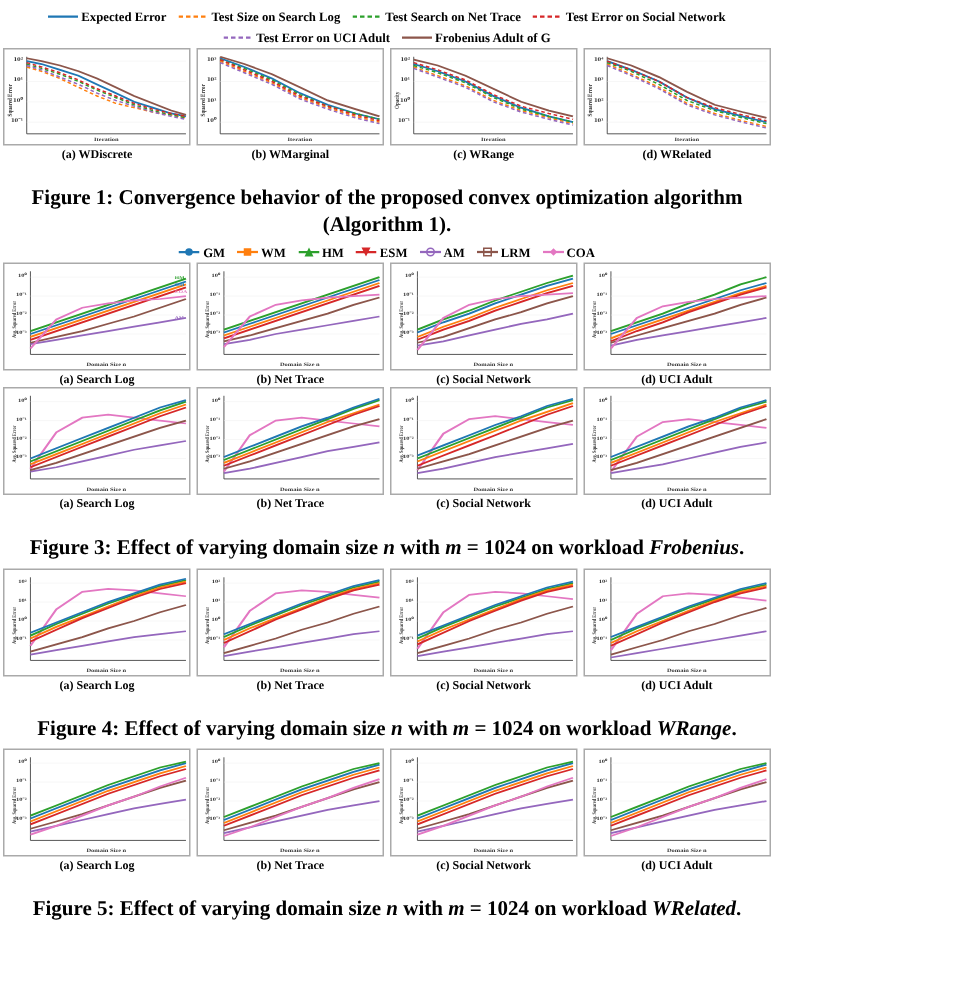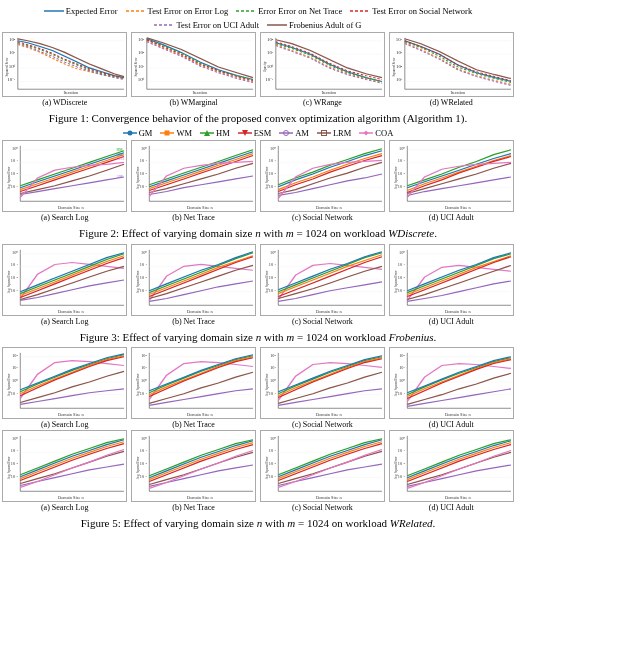--- a/index.html
+++ b/index.html
@@ -9,20 +9,21 @@
       background: #fff;
       font-family: 'Times New Roman', Times, serif;
       font-size: 10px;
       overflow: hidden;
     }
     .page {
       width: 516px;
       height: 656px;
       position: relative;
       overflow: hidden;
+      font-weight: bold;
     }
     .figure-container {
       width: 100%;
       padding: 4px 2px;
     }
     
     .legend-row {
       display: flex;
       justify-content: center;
       align-items: center;
@@ -43,22 +44,22 @@
       align-items: flex-end;
       width: 100%;
       margin-bottom: 1px;
     }
     .fig-cell {
       width: 24.5%;
       position: relative;
     }
     .caption-row {
       text-align: center;
-      font-size: 11px;
-      margin: 4px 0 3px 0;
+      font-size: 14px;
+      margin: 17px 0 3px 0;
       line-height: 1.3;
     }
     .caption-row em {
       font-style: italic;
     }
     
     .plot-area {
       width: 100%;
       height: 72px;
       border: 1px solid #aaa;
@@ -89,27 +90,27 @@
       <div class="legend-item">
         <svg width="20" height="8">
             <line x1="0" y1="4" x2="20" y2="4" stroke="#1f77b4" stroke-width="1.5"></line>
           </svg>
         <span>Expected Error</span>
       </div>
       <div class="legend-item">
         <svg width="20" height="8">
             <line x1="0" y1="4" x2="20" y2="4" stroke="#ff7f0e" stroke-width="1.5" stroke-dasharray="3,2"></line>
           </svg>
-        <span>Test Error on Error Log</span>
+        <span>Test Size on Search Log</span>
       </div>
       <div class="legend-item">
         <svg width="20" height="8">
             <line x1="0" y1="4" x2="20" y2="4" stroke="#2ca02c" stroke-width="1.5" stroke-dasharray="3,2"></line>
           </svg>
-        <span>Error Error on Net Trace</span>
+        <span>Test Search on Net Trace</span>
       </div>
       <div class="legend-item">
         <svg width="20" height="8">
             <line x1="0" y1="4" x2="20" y2="4" stroke="#d62728" stroke-width="1.5" stroke-dasharray="3,2"></line>
           </svg>
         <span>Test Error on Social Network</span>
       </div>
       <div class="legend-item">
         <svg width="20" height="8">
             <line x1="0" y1="4" x2="20" y2="4" stroke="#9467bd" stroke-width="1.5" stroke-dasharray="3,2"></line>
@@ -415,23 +416,20 @@
             <polyline points="14,56 28,52 42,49 56,46 70,43 84,40 98,37" fill="none" stroke="#9467bd" stroke-width="1.2"></polyline>
             <polyline points="14,54 28,49 42,44 56,39 70,34 84,28 98,23" fill="none" stroke="#8c564b" stroke-width="1.2"></polyline>
             <polyline points="14,58 28,37 42,29 56,26 70,24 84,23 98,22" fill="none" stroke="#e377c2" stroke-width="1.2"></polyline>
             <text x="55" y="70" font-size="3.5" text-anchor="middle" fill="#333">Domain Size n</text>
             <text x="6" y="38" font-size="3" text-anchor="middle" fill="#333" transform="rotate(-90,6,38)">Avg. Squared Error</text>
           </svg>
         </div>
         <div class="subfig-label">(d) UCI Adult</div>
       </div>
     </div>
-    <div class="caption-row">
-      Figure 2: Effect of varying domain size <em>n</em> with <em>m</em> = 1024 on workload <em>WDiscrete</em>.
-    </div>
 
     <div class="fig-row">
       <div class="fig-cell">
         <div class="plot-area">
           <svg viewBox="0 0 100 72" preserveAspectRatio="none">
             <line x1="14" y1="5" x2="14" y2="62" stroke="#333" stroke-width="0.5"></line>
             <line x1="14" y1="62" x2="98" y2="62" stroke="#333" stroke-width="0.5"></line>
             <text x="12" y="9" font-size="3.5" text-anchor="end" fill="#333">10⁰</text>
             <text x="12" y="22" font-size="3.5" text-anchor="end" fill="#333">10⁻¹</text>
             <text x="12" y="35" font-size="3.5" text-anchor="end" fill="#333">10⁻²</text>
@@ -637,20 +635,23 @@
             <polyline points="14,52 28,44 42,36 56,29 70,22 84,16 98,12" fill="none" stroke="#d62728" stroke-width="1.2"></polyline>
             <polyline points="14,60 28,57 42,54 56,51 70,48 84,45 98,42" fill="none" stroke="#9467bd" stroke-width="1.2"></polyline>
             <polyline points="14,58 28,53 42,48 56,42 70,37 84,31 98,26" fill="none" stroke="#8c564b" stroke-width="1.2"></polyline>
             <text x="55" y="70" font-size="3.5" text-anchor="middle" fill="#333">Domain Size n</text>
             <text x="6" y="38" font-size="3" text-anchor="middle" fill="#333" transform="rotate(-90,6,38)">Avg. Squared Error</text>
           </svg>
         </div>
         <div class="subfig-label">(d) UCI Adult</div>
       </div>
     </div>
+    <div class="caption-row">
+      Figure 4: Effect of varying domain size <em>n</em> with <em>m</em> = 1024 on workload <em>WRange</em>.
+    </div>
 
     <div class="fig-row">
       <div class="fig-cell">
         <div class="plot-area">
           <svg viewBox="0 0 100 72" preserveAspectRatio="none">
             <line x1="14" y1="5" x2="14" y2="62" stroke="#333" stroke-width="0.5"></line>
             <line x1="14" y1="62" x2="98" y2="62" stroke="#333" stroke-width="0.5"></line>
             <text x="12" y="9" font-size="3.5" text-anchor="end" fill="#333">10⁰</text>
             <text x="12" y="22" font-size="3.5" text-anchor="end" fill="#333">10⁻¹</text>
             <text x="12" y="35" font-size="3.5" text-anchor="end" fill="#333">10⁻²</text>

